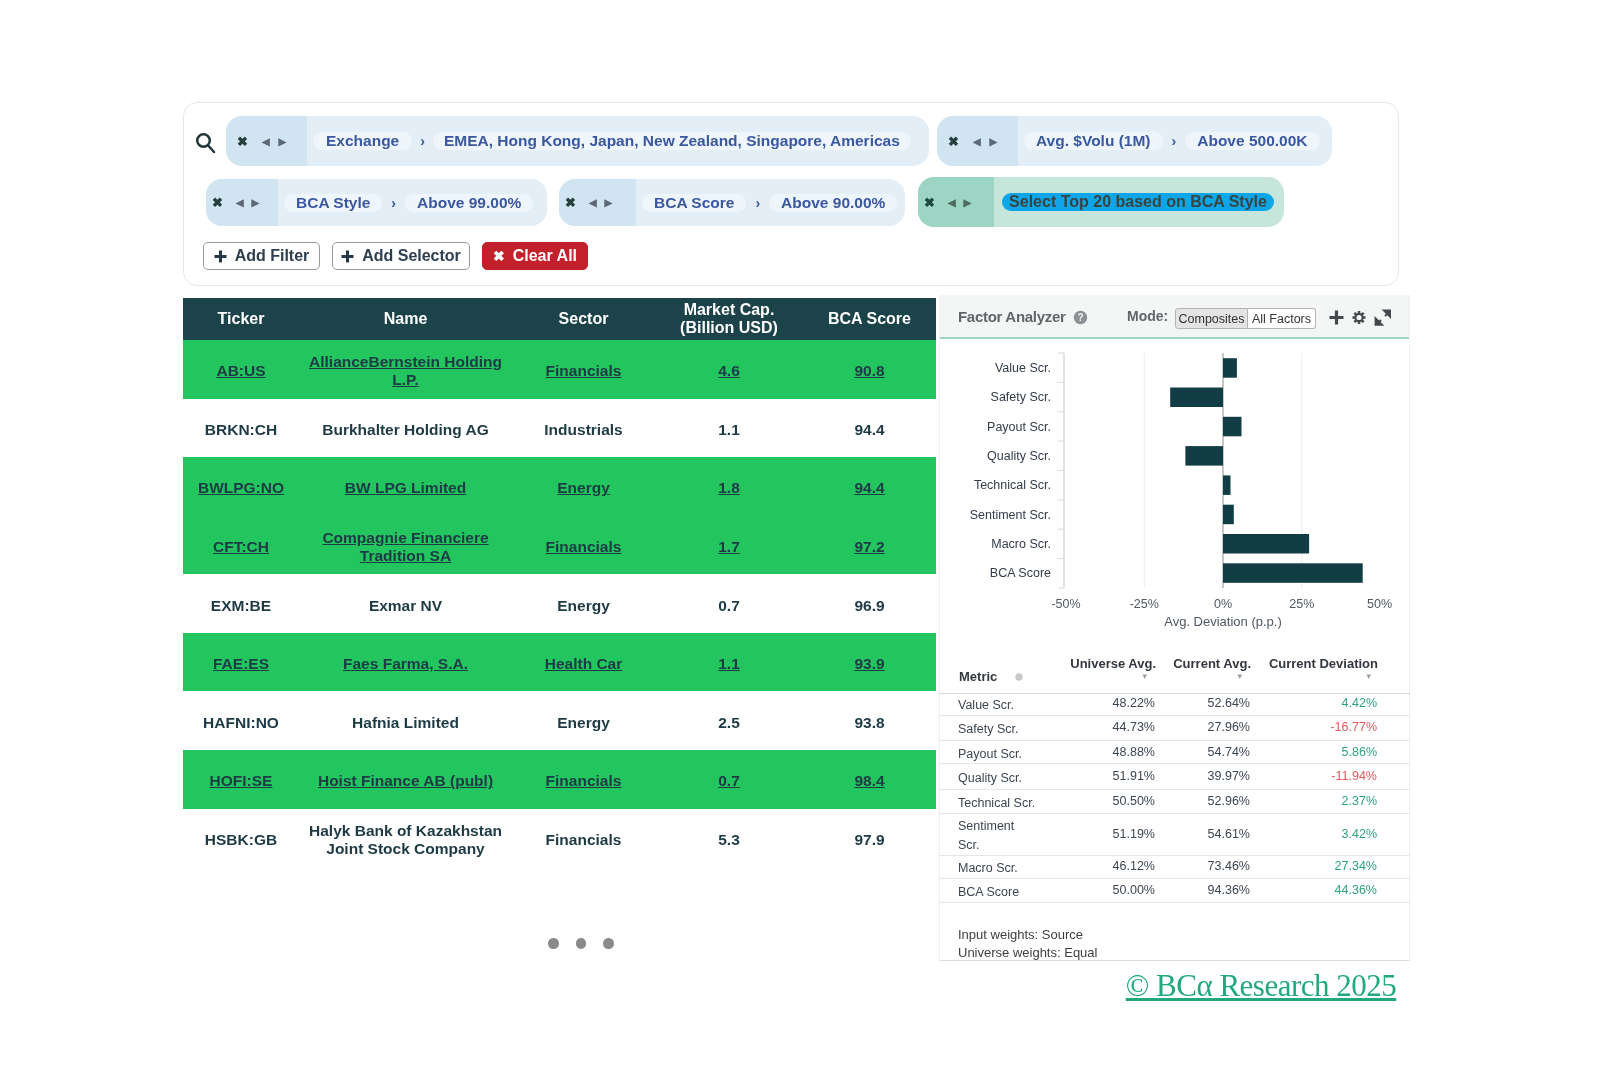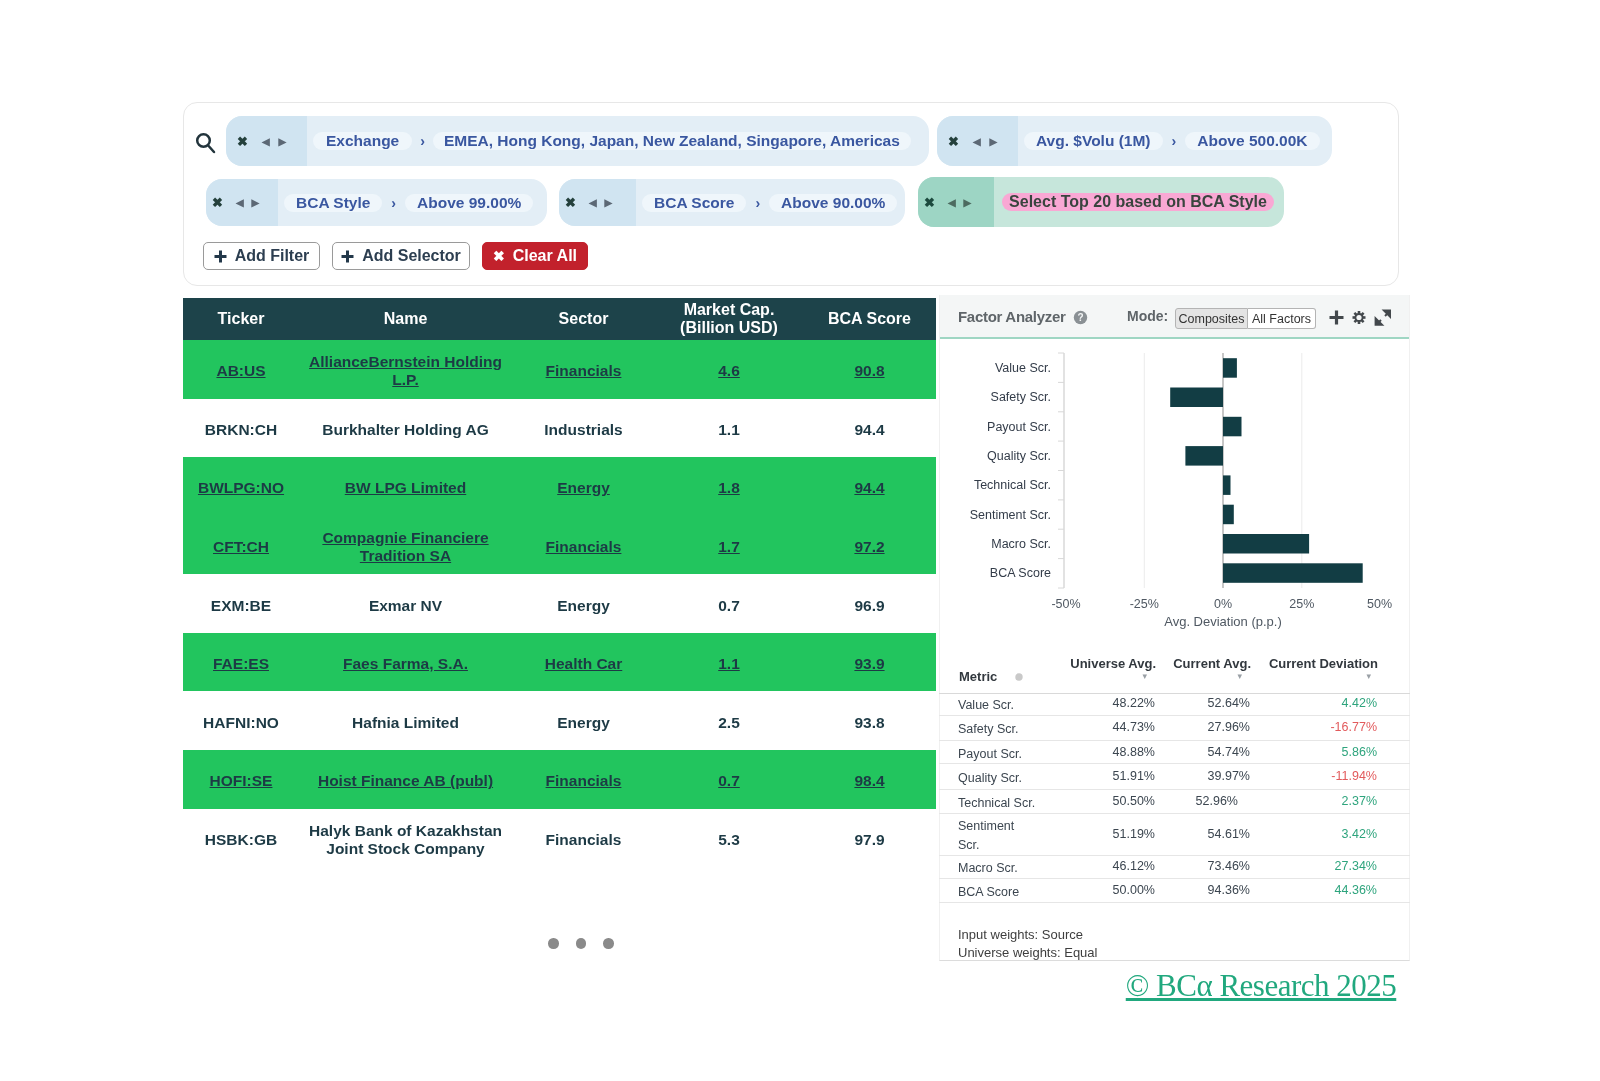--- a/index.html
+++ b/index.html
@@ -14,21 +14,21 @@
 .chip .ctrl.n2 { padding-left:6px; }
 .chip .body { display:flex; align-items:center; flex:1 1 auto; }
 .pill { border-radius:9px; display:flex; align-items:center; justify-content:center; white-space:nowrap; }
 .blue .ctrl { background:#d0e4f1; }
 .blue { background:#e3eef6; }
 .blue .pill { background:#eff6fb; }
 .blue .txt { color:#3a57a0; font-size:15.5px; font-weight:700; }
 .blue .sep { color:#3a57a0; font-size:14px; font-weight:700; }
 .green .ctrl { background:#9dd5c4; }
 .green { background:#c6e6db; }
-.green .pill { background:#f9a8d4; }
+.green .pill { background:#0ea5e9; }
 .green .txt { color:#39443e; font-size:16px; font-weight:700; }
 .cicon { font-size:13px; color:#24403c; font-weight:700; } .cicon.ar { font-size:10px; color:#5c6875; }
 .gicon.ar { color:#4d6b60; }
 .gicon { color:#1c4a3e; }
 
 
 .btn { position:absolute; height:28px; border:1px solid #9a9a9a; border-radius:5px; background:#fff; color:#2c3e50; font-size:16px; font-weight:700; display:flex; align-items:center; justify-content:center; gap:8px; white-space:nowrap; }
 #clearall { background:#c2212c; border-color:#c2212c; color:#fff; }
 
 
@@ -350,21 +350,21 @@
   </div>
 <div class="mrow" style="top:72.0px; height:25.1px;">
     <div class="mlab" style="top:4.55px; line-height:19px;">Quality Scr.</div>
     <div class="num" style="right:255px; top:4.55px;">51.91%</div>
     <div class="num" style="right:160px; top:4.55px;">39.97%</div>
     <div class="num neg" style="right:33px; top:4.55px;">-11.94%</div>
   </div>
 <div class="mrow" style="top:97.1px; height:24.4px;">
     <div class="mlab" style="top:4.20px; line-height:19px;">Technical Scr.</div>
     <div class="num" style="right:255px; top:4.20px;">50.50%</div>
-    <div class="num" style="right:172px; top:4.20px;">52.96%</div>
+    <div class="num" style="right:160px; top:4.20px;">52.96%</div>
     <div class="num pos" style="right:33px; top:4.20px;">2.37%</div>
   </div>
 <div class="mrow" style="top:121.5px; height:41.5px;">
     <div class="mlab" style="top:3.00px; line-height:19px;">Sentiment<br>Scr.</div>
     <div class="num" style="right:255px; top:12.75px;">51.19%</div>
     <div class="num" style="right:160px; top:12.75px;">54.61%</div>
     <div class="num pos" style="right:33px; top:12.75px;">3.42%</div>
   </div>
 <div class="mrow" style="top:163.0px; height:23.2px;">
     <div class="mlab" style="top:3.60px; line-height:19px;">Macro Scr.</div>

